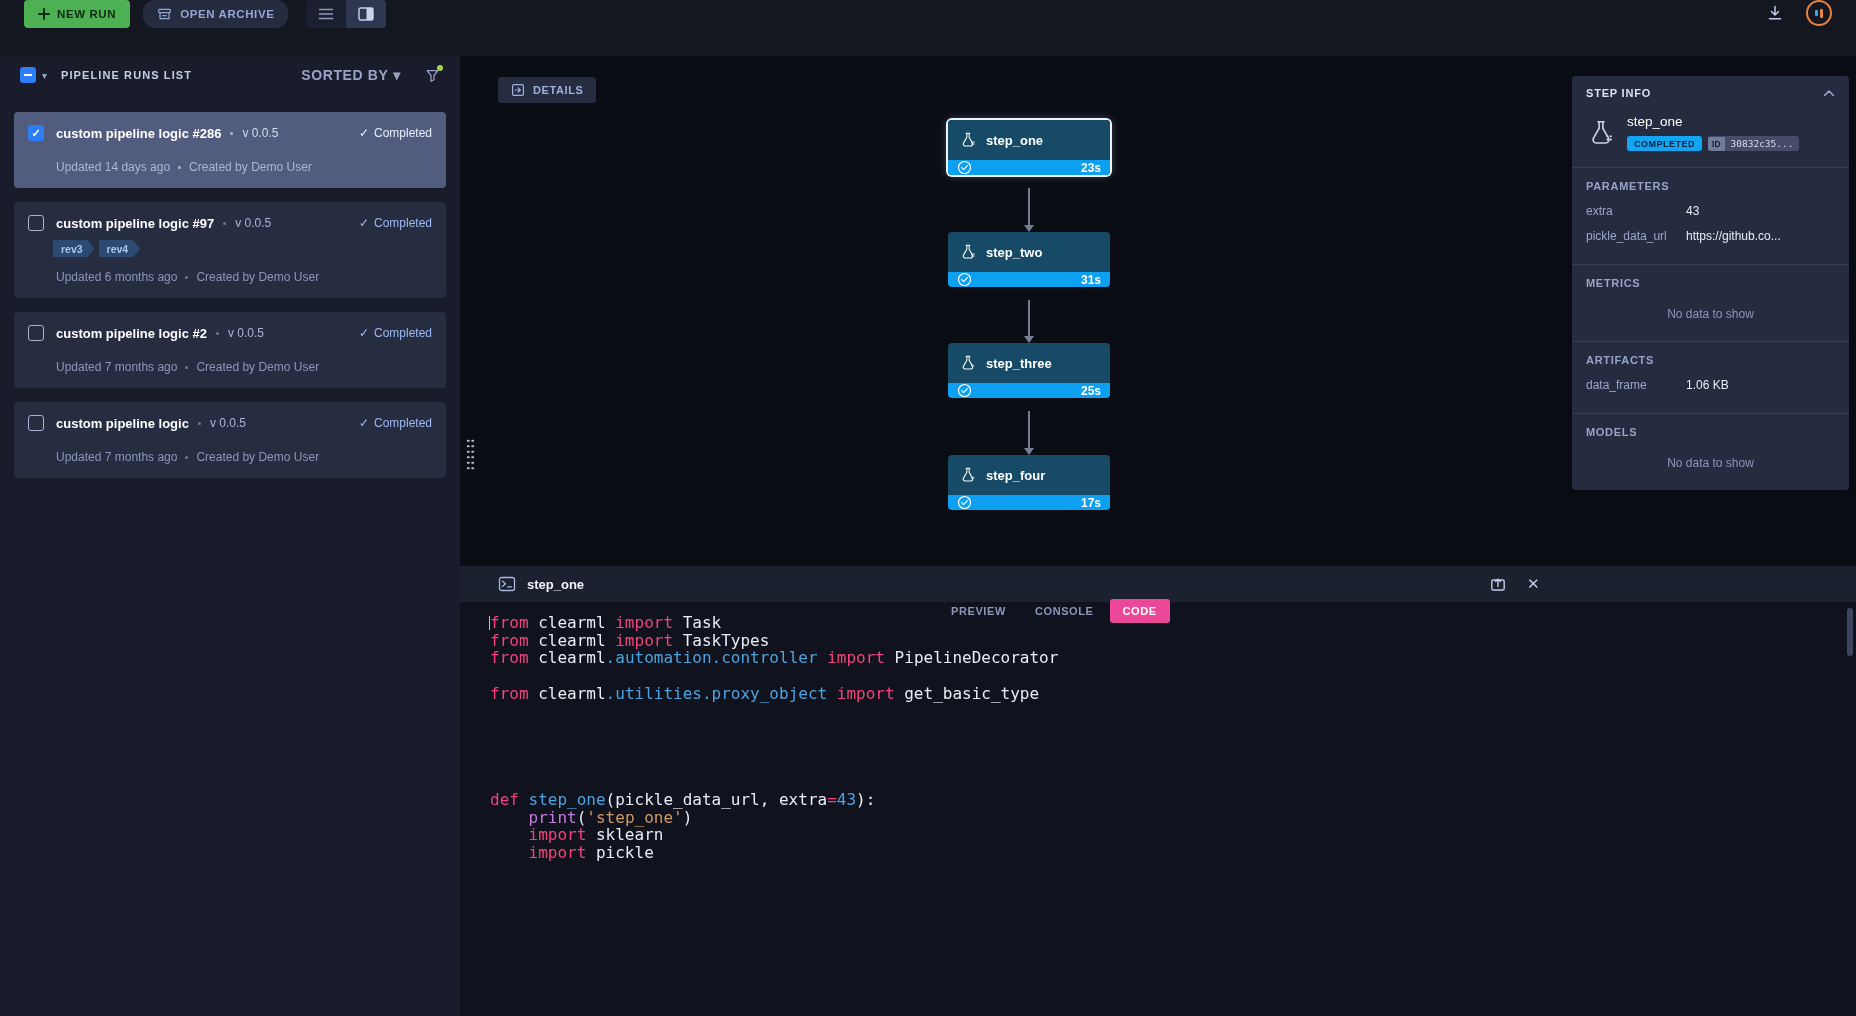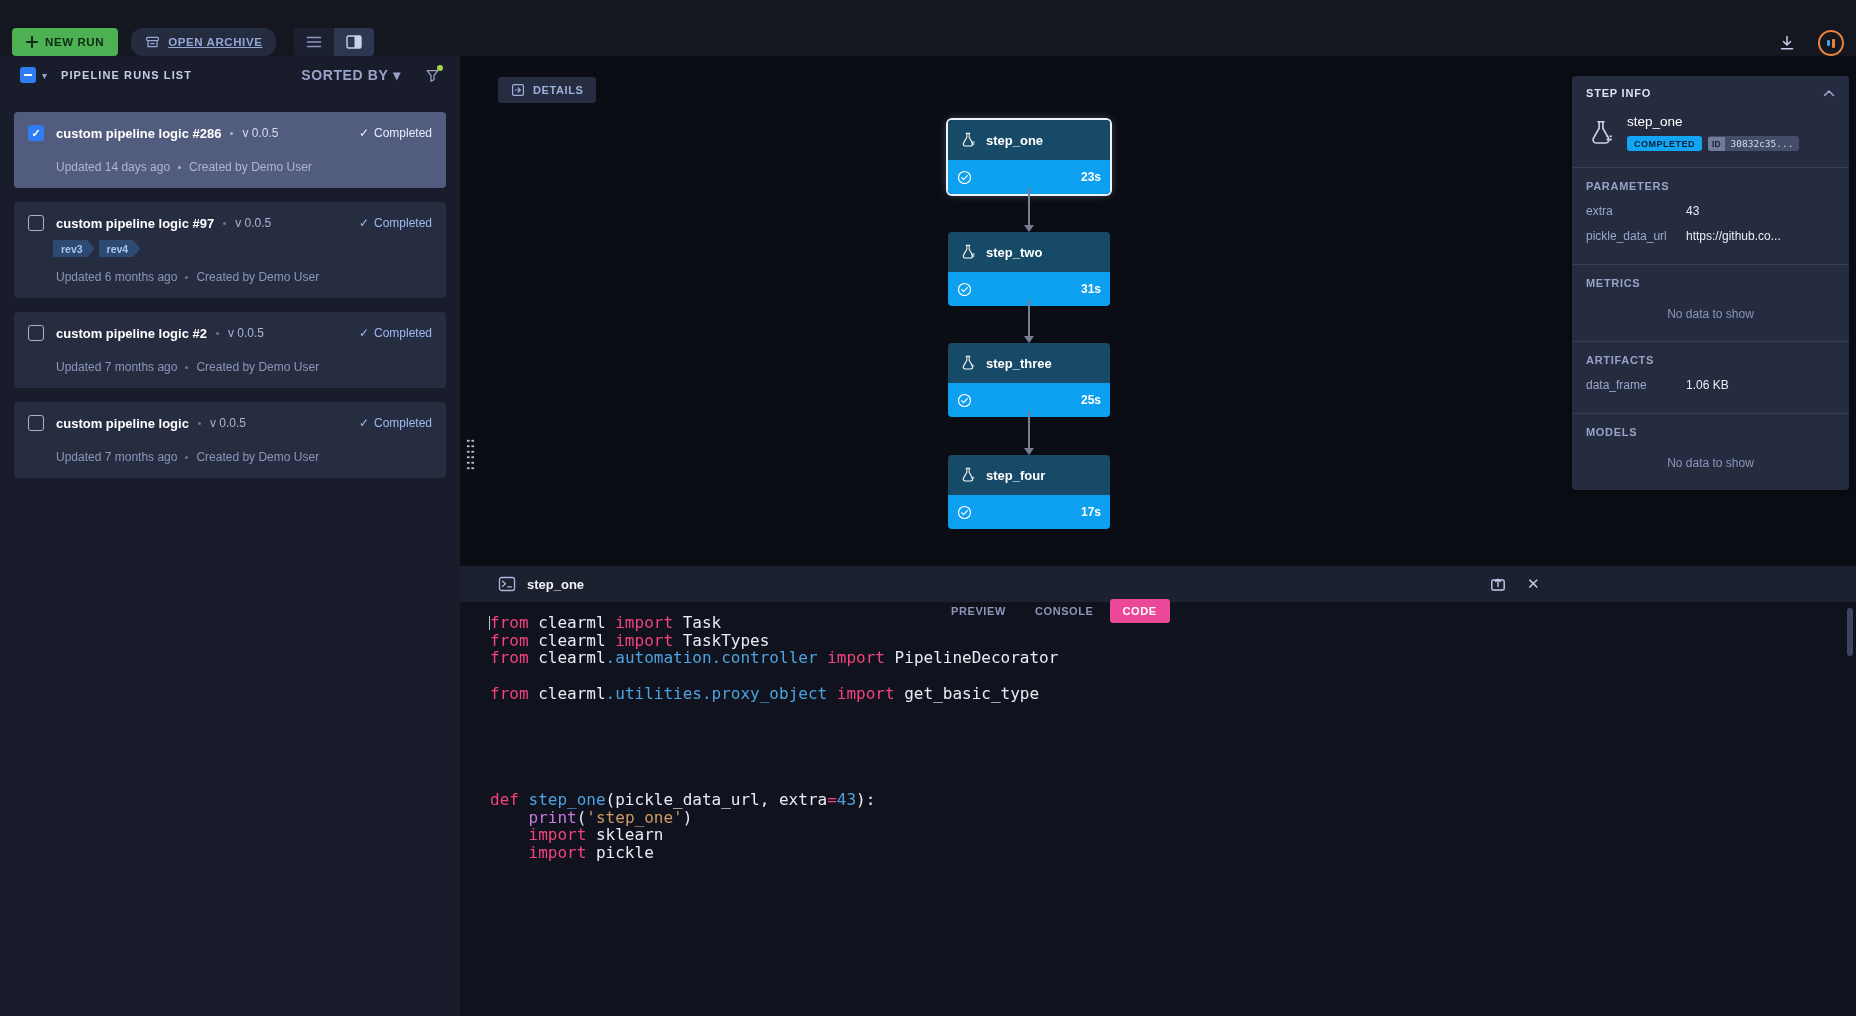--- a/index.html
+++ b/index.html
@@ -1,23 +1,23 @@
 <!DOCTYPE html>
 <html><head>
 <meta charset="utf-8">
 <style>
   * { margin:0; padding:0; box-sizing:border-box; }
   html,body { width:1856px; height:1016px; overflow:hidden; }
   body { font-family:"Liberation Sans", sans-serif; background:#0b0e15; color:#e6eaf5; }
   .app { position:relative; width:1856px; height:1016px; }
 
   
-  .topbar { position:absolute; top:0; left:0; width:100%; height:56px; background:#14171f; display:flex; align-items:flex-end; padding:0 12px; }
+  .topbar { position:absolute; top:0; left:0; width:100%; height:56px; background:#14171f; display:flex; align-items:flex-start; padding:0 24px; }
   .btn-new-run { display:flex; align-items:center; gap:7px; height:28px; padding:0 14px; background:#4db052; color:#0e2b14; border:none; border-radius:4px; font-size:11.5px; font-weight:bold; letter-spacing:.6px; cursor:pointer; font-family:inherit; }
-  .btn-archive { display:flex; align-items:center; gap:8px; height:28px; padding:0 14px; background:#262c40; color:#96a6d4; border:none; border-radius:12px; font-size:11.5px; font-weight:bold; letter-spacing:.6px; margin-left:13px; cursor:pointer; font-family:inherit;text-decoration:underline; }
+  .btn-archive { display:flex; align-items:center; gap:8px; height:28px; padding:0 14px; background:#262c40; color:#96a6d4; border:none; border-radius:12px; font-size:11.5px; font-weight:bold; letter-spacing:.6px; margin-left:13px; cursor:pointer; font-family:inherit; }
   .view-toggle { display:flex; margin-left:18px; background:#1b2030; border-radius:4px; overflow:hidden; }
   .view-toggle button { width:40px; height:28px; border:none; background:#1b2030; display:flex; align-items:center; justify-content:center; color:#8d99bf; cursor:pointer; }
   .view-toggle button.active { background:#2e3650; color:#c9d3ee; }
   .topbar-right { margin-left:auto; display:flex; align-items:center; gap:22px; }
   .icon-btn { background:none; border:none; color:#c3cdeb; cursor:pointer; display:flex; align-items:center; }
   .avatar { width:26px; height:26px; border-radius:50%; border:2.5px solid #e8823c; display:flex; align-items:center; justify-content:center; gap:2px; }
   .avatar i { display:block; width:3px; height:9px; background:#e8823c; border-radius:1px; }
   .avatar i:first-child { height:6px; background:#3ca7e8; }
 
   
@@ -54,21 +54,21 @@
   
   .main { position:absolute; left:460px; top:56px; right:0; bottom:0; }
   .graph { position:absolute; left:0; right:0; top:0; height:510px; background:#0a0d14; overflow:hidden; }
   .btn-details { position:absolute; left:38px; top:21px; display:flex; align-items:center; gap:8px; background:#272d41; color:#9fb0dc; border:none; border-radius:3px; padding:6px 13px; font-size:11px; font-weight:bold; letter-spacing:.6px; cursor:pointer; font-family:inherit; }
   .resize-handle { position:absolute; left:6px; top:382px; width:9px; height:34px; background-image:radial-gradient(circle, #b6bdd4 1.1px, transparent 1.4px); background-size:4.5px 5.5px; cursor:col-resize; }
 
   .node { position:absolute; left:488px; width:162px; border-radius:4px; overflow:hidden; cursor:pointer; }
   .node.selected { box-shadow:0 0 0 2px #eef2fc, 0 0 10px rgba(240,244,255,.35); }
   .node-header { height:40px; background:#164a67; display:flex; align-items:center; gap:9px; padding:0 11px; }
   .node-name { font-size:13px; font-weight:600; color:#fff; }
-  .node-footer { height:34px; background:#0d9ff0; display:flex; align-items:center; justify-content:space-between; padding:0 9px; }
+  .node-footer { height:15px; background:#0d9ff0; display:flex; align-items:center; justify-content:space-between; padding:0 9px; }
   .node-time { font-size:12px; font-weight:bold; color:#fff; }
   .connector { position:absolute; left:568px; width:2px; background:#787f95; }
   .connector::after { content:""; position:absolute; bottom:-6px; left:-4px; border-left:5px solid transparent; border-right:5px solid transparent; border-top:7px solid #787f95; }
 
   
   .step-info { position:absolute; right:7px; top:20px; width:277px; background:#262c3f; border-radius:4px; box-shadow:0 2px 10px rgba(0,0,0,.4); }
   .si-header { display:flex; align-items:center; justify-content:space-between; padding:11px 14px 7px; }
   .si-header span { font-size:11px; font-weight:bold; letter-spacing:.8px; color:#dde2f2; }
   .si-step-row { display:flex; align-items:center; gap:11px; padding:8px 14px 16px; }
   .si-flask { color:#c9d2ec; }

